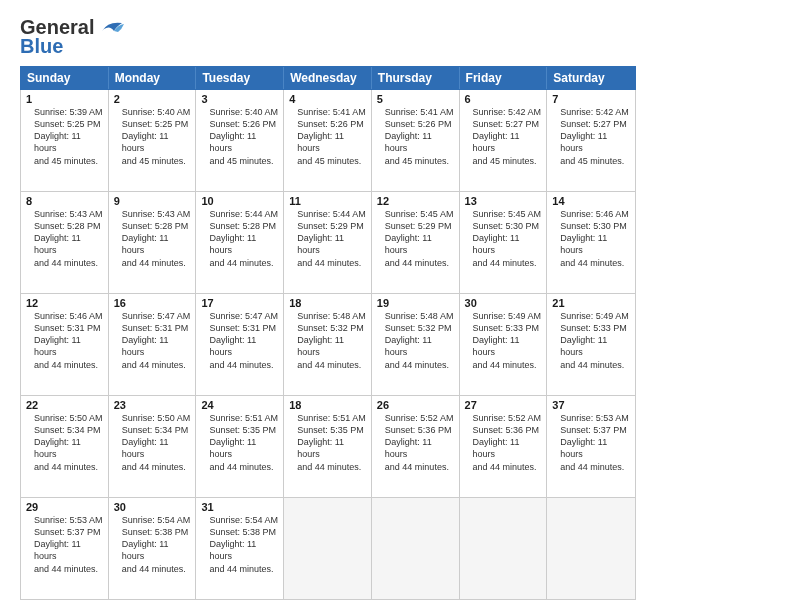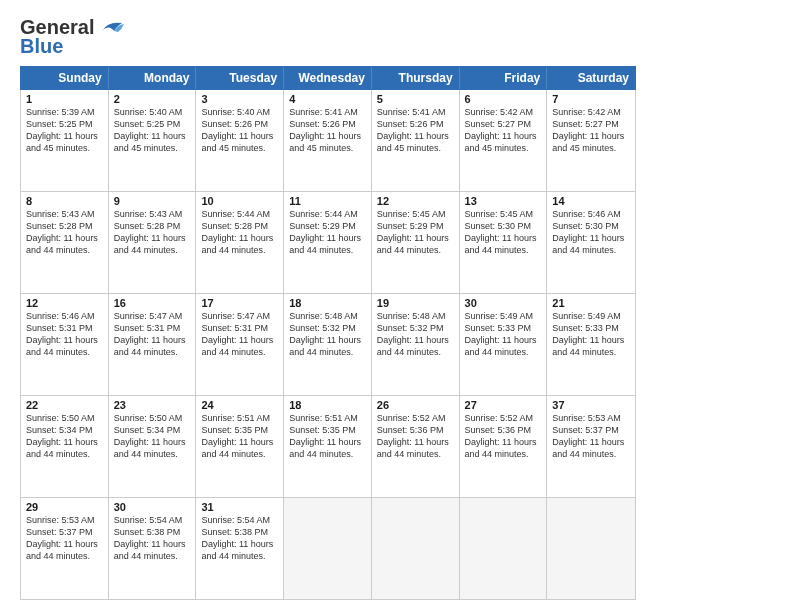--- a/index.html
+++ b/index.html
@@ -54,21 +54,21 @@
       display: grid;
       grid-template-columns: repeat(7, 1fr);
       background: #2e6db4;
       border: 1px solid #2e6db4;
     }
     .cal-header-cell {
       color: #fff;
       font-weight: bold;
       font-size: 12px;
       padding: 4px 6px;
-      text-align: right;
+      text-align: left;
       border-right: 1px solid #4a85c5;
     }
     .cal-header-cell:last-child { border-right: none; }
     .cal-body {
       flex: 1;
       display: flex;
       flex-direction: column;
       border-left: 1px solid #ccc;
       border-right: 1px solid #ccc;
       border-bottom: 1px solid #ccc;
@@ -95,20 +95,21 @@
       font-size: 11px;
       font-weight: bold;
       color: #1a1a1a;
       display: block;
       margin-bottom: 1px;
     }
     .cell-text {
       font-size: 9px;
       line-height: 1.35;
       color: #333;
+      margin-left: 8px;
     }
   </style>
 </head>
 <body>
 
 <div class="page">
   <div class="header">
     <div class="logo">
       <div class="logo-row">
         <span style="font-size:20px; font-weight:bold; color:#333;">General</span>

